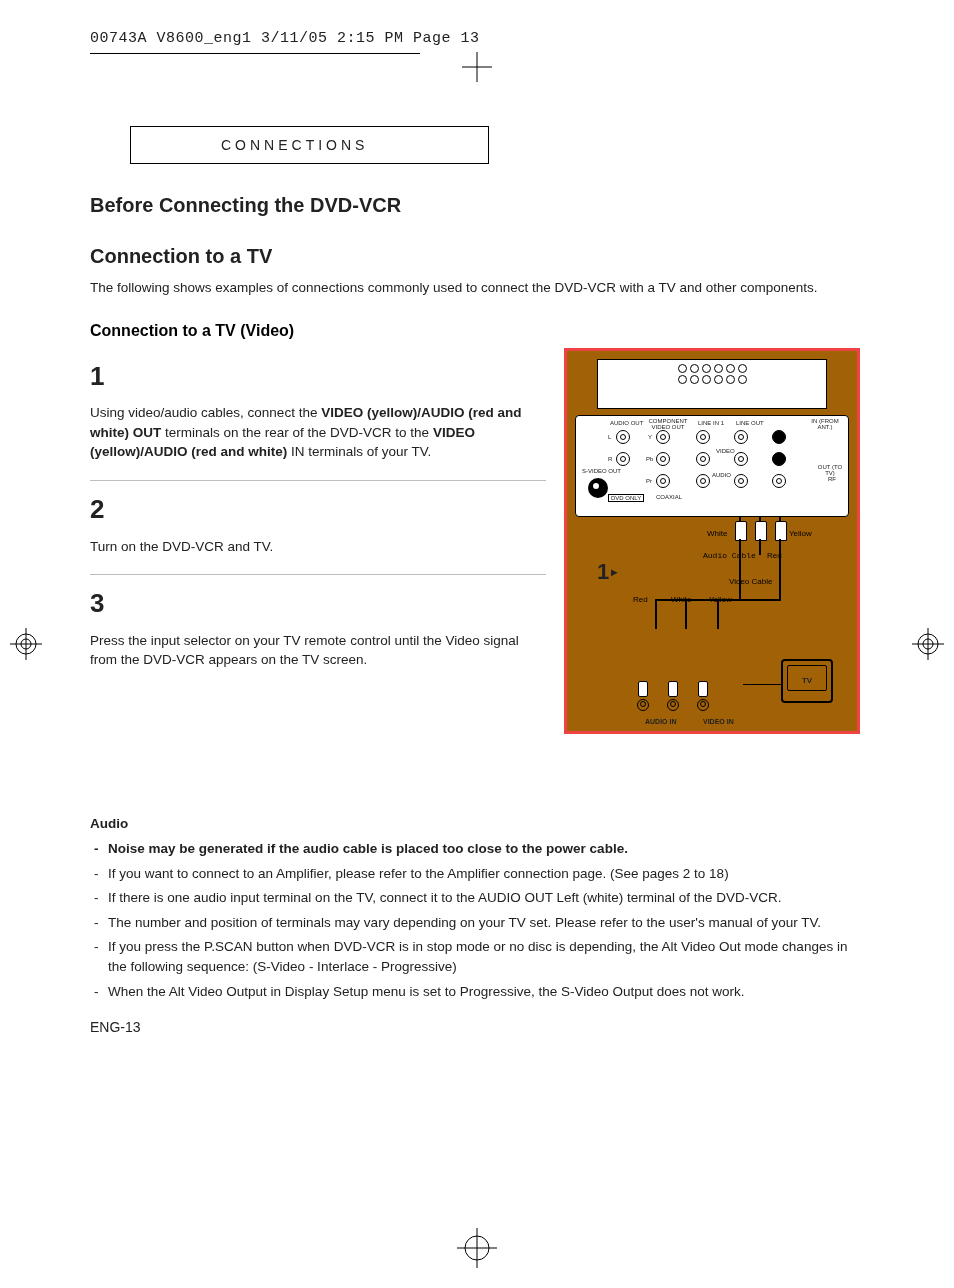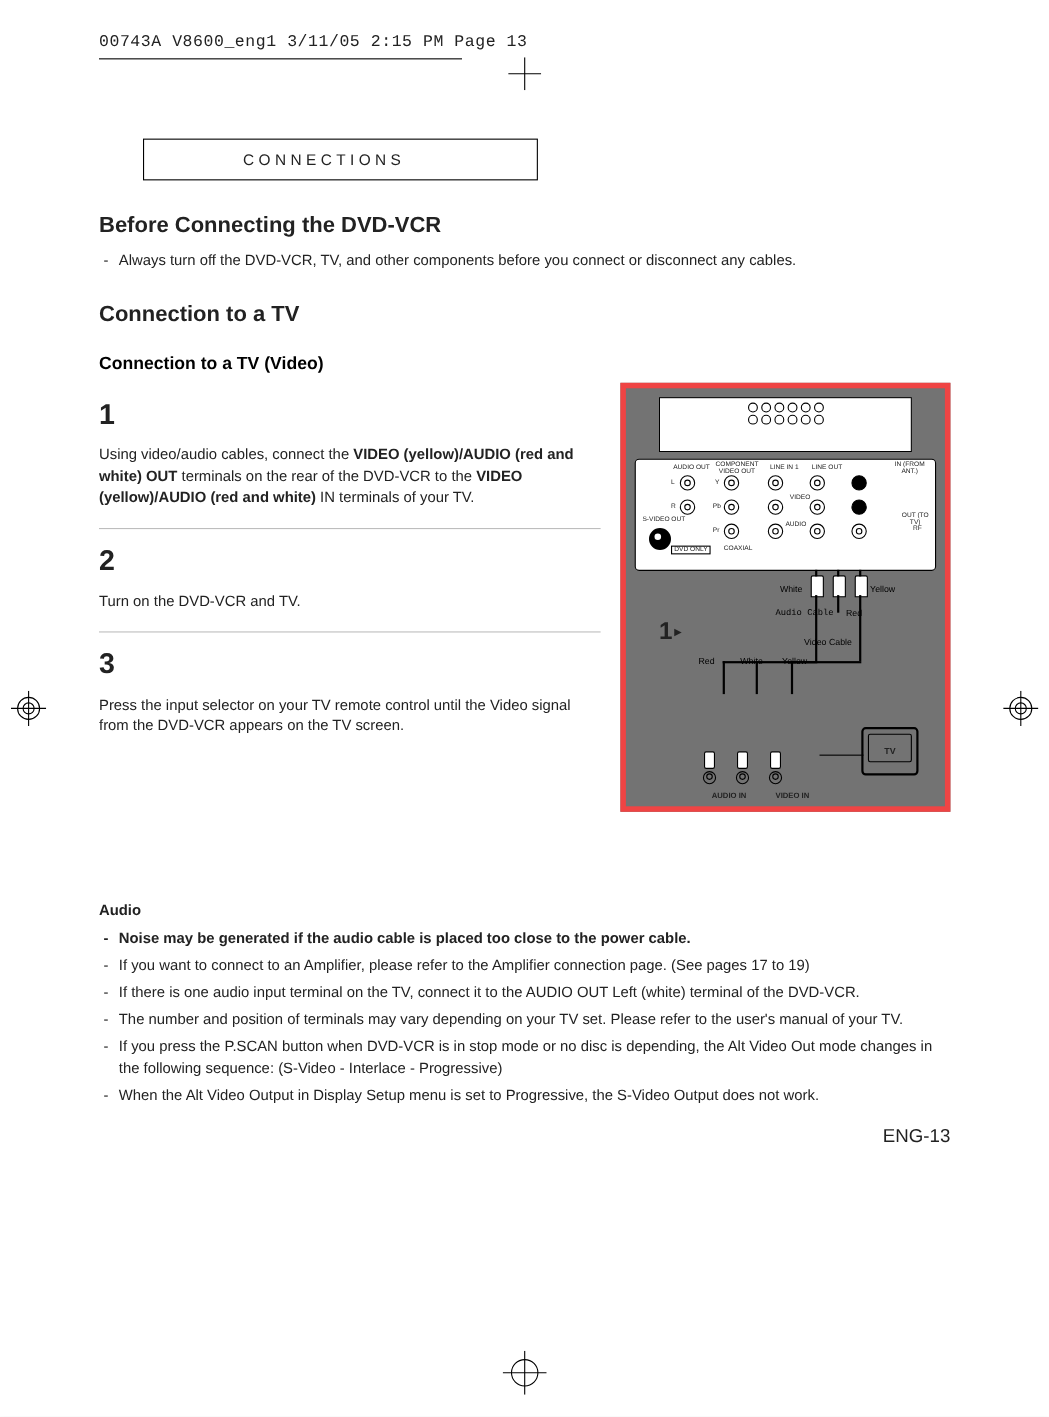--- a/index.html
+++ b/index.html
@@ -104,25 +104,25 @@
   }
   .step:last-child { border-bottom:none; }
   .step-num {
     font-size:26px;
     font-weight:bold;
     margin:0 0 8px 0;
     font-family: Arial, Helvetica, sans-serif;
   }
   .step p { margin:0; }
   .diagram-box {
-    border:5px solid #ef4444;
+    border:3px solid #ef4444;
     width:290px;
     height:380px;
     position:relative;
-    background:#737373;
+    background:#a16207;
     font-size:8px;
   }
   .dvd-unit {
     border:1px solid #000;
     height:48px;
     margin:8px 30px 6px 30px;
     background:#fff;
     position:relative;
   }
   .dvd-unit .row {
@@ -157,21 +157,21 @@
   .big-one {
     position:absolute;left:30px;top:208px;font-size:22px;font-weight:bold;font-family:Arial;
   }
   .big-one::after { content:"▸"; font-size:12px; position:relative; top:-3px; left:2px; }
   .notes {
     margin-top:80px;
   }
   .notes-title { font-weight:bold; font-size:13.5px; margin-bottom:4px; }
   .notes ul.dashlist li { margin-bottom:5px; }
   .pg-num {
-    text-align:right;font-size:17px;margin-top:18px;
+    text-align:left;font-size:14px;margin-top:18px;
   }
   .bold { font-weight:bold; }
   .inpanel-bottom {
     position:absolute;bottom:20px;left:70px;display:flex;gap:18px;
   }
   .inpanel-bottom .col { display:flex;flex-direction:column;align-items:center;gap:2px; }
   .mini-jack { width:10px;height:10px;border:1px solid #000;border-radius:50%; }
   .mini-jack::after{content:"";display:block;width:4px;height:4px;border:1px solid #000;border-radius:50%;margin:1px auto;}
   .mini-plug { width:8px;height:14px;border:1px solid #000;border-radius:2px; background:#fff;}
   .in-label-b { font-size:7px; font-weight:bold; }
@@ -212,24 +212,24 @@
         <circle cx="16" cy="16" r="5" fill="none" stroke="#000"></circle>
         <line x1="16" y1="0" x2="16" y2="32" stroke="#000"></line>
         <line x1="0" y1="16" x2="32" y2="16" stroke="#000"></line>
       </svg>
   </div>
 
   <div class="section-tab">CONNECTIONS</div>
 
   <h1 class="main">Before Connecting the DVD-VCR</h1>
   <ul class="dashlist body-text">
-    <li>Always turn off the DVD-VCR, TV, and other components before you connect or disconnect any cables.</li>
   </ul>
 
   <h1 class="main" style="margin-top:28px;">Connection to a TV</h1>
+  <p class="body-text" style="margin:4px 0 0 0;">The following shows examples of connections commonly used to connect the DVD-VCR with a TV and other components.</p>
 
   <h2 class="sub">Connection to a TV (Video)</h2>
 
   <div class="inst-cols">
     <div class="inst-left body-text">
 
       <div class="step">
         <div class="step-num">1</div>
         <p>
           <span>Using video/audio cables, connect the </span><span class="bold">VIDEO (yellow)/AUDIO (red and white) OUT</span><span> terminals on the rear of the DVD-VCR to the </span><span class="bold">VIDEO (yellow)/AUDIO (red and white)</span><span> IN terminals of your TV.</span>
@@ -385,21 +385,21 @@
           </div>
 
       </div>
     </div>
   </div>
 
   <div class="notes body-text">
     <div class="notes-title">Audio</div>
     <ul class="dashlist">
       <li class="bold">Noise may be generated if the audio cable is placed too close to the power cable.</li>
-      <li>If you want to connect to an Amplifier, please refer to the Amplifier connection page. (See pages 17 to 19)</li>
+      <li>If you want to connect to an Amplifier, please refer to the Amplifier connection page. (See pages 2 to 18)</li>
       <li>If there is one audio input terminal on the TV, connect it to the AUDIO OUT Left (white) terminal of the DVD-VCR.</li>
       <li>The number and position of terminals may vary depending on your TV set. Please refer to the user's manual of your TV.</li>
       <li>If you press the P.SCAN button when DVD-VCR is in stop mode or no disc is depending, the Alt Video Out mode changes in the following sequence: (S-Video - Interlace - Progressive)</li>
       <li>When the Alt Video Output in Display Setup menu is set to Progressive, the S-Video Output does not work.</li>
     </ul>
   </div>
 
   <div class="pg-num">ENG-13</div>
 
 </div>

